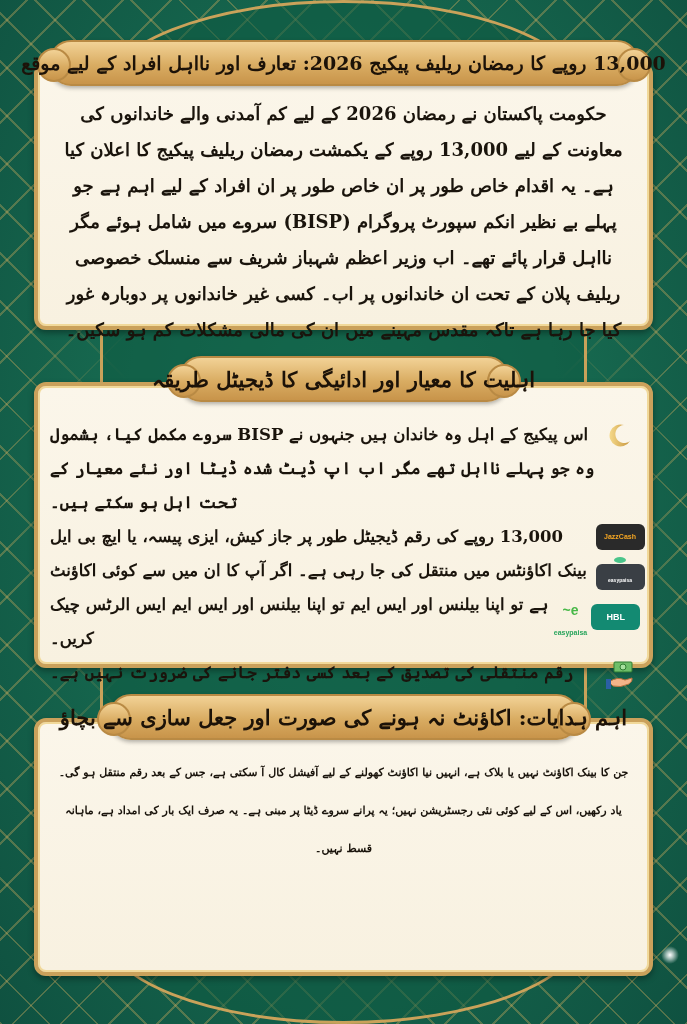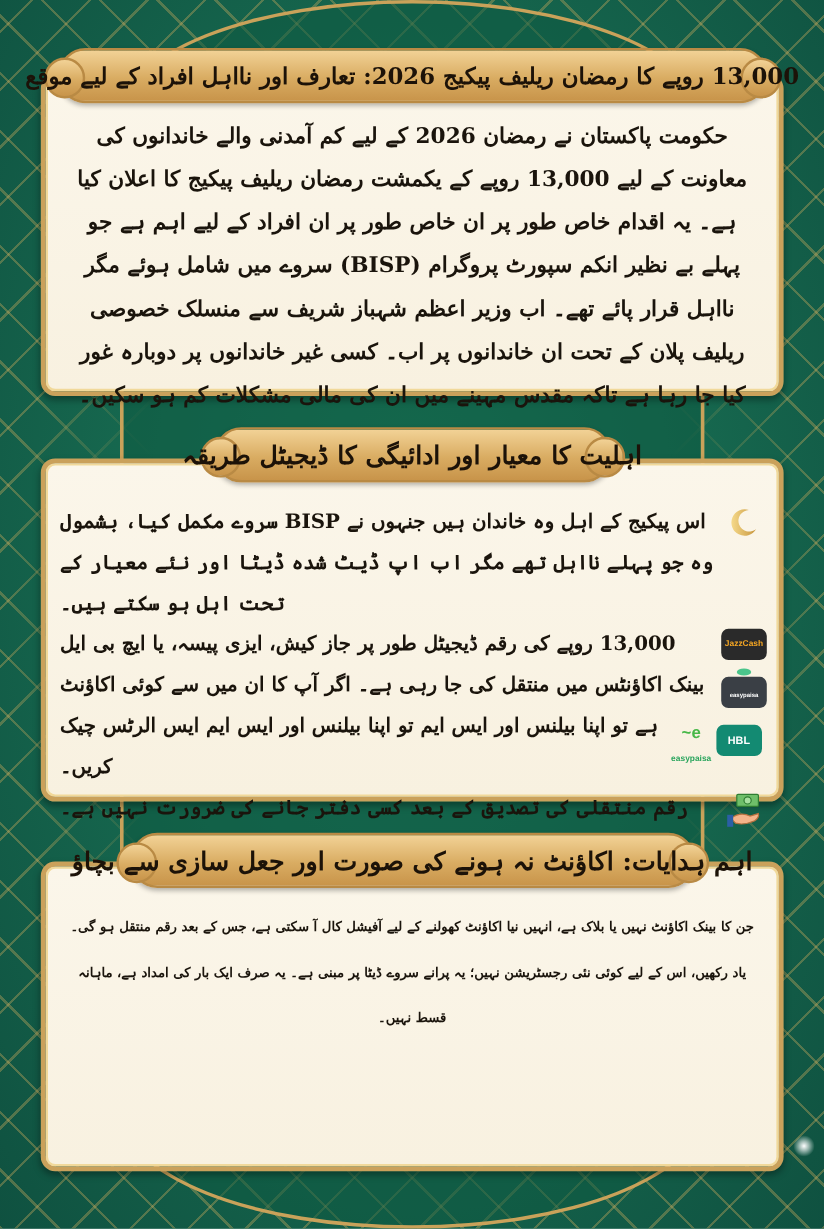--- a/index.html
+++ b/index.html
@@ -73,21 +73,21 @@
     display: flex; align-items: flex-start; gap: 8px;
     direction: rtl;
   }
   .bullet .icon-slot {
     flex: 0 0 auto; width: 34px; display: flex; flex-direction: column; align-items: center; gap: 10px;
     padding-top: 4px;
   }
   .bullet .txt { flex: 1; text-align: left; }
 
   .app-icon {
-    width: 38px; height: 26px; border-radius: 6px;
+    width: 49px; height: 26px; border-radius: 6px;
     display: flex; align-items: center; justify-content: center;
     font-family: "Liberation Sans", sans-serif; font-weight: bold; font-size: 7px;
     color: #fff;
   }
   .jazz { background: #2a2a2a; color: #f5a623; }
   .easy-app { background: #3a3f45; flex-direction: column; }
   .easy-app .ring { width: 12px; height: 9px; border-radius: 50%; background: #fff; border: 3px solid #4ac58b; }
   .easy-app .lbl { font-size: 5px; color: #fff; }
   .hbl { background: #138a72; font-size: 9px; }
   .easypaisa-logo {

